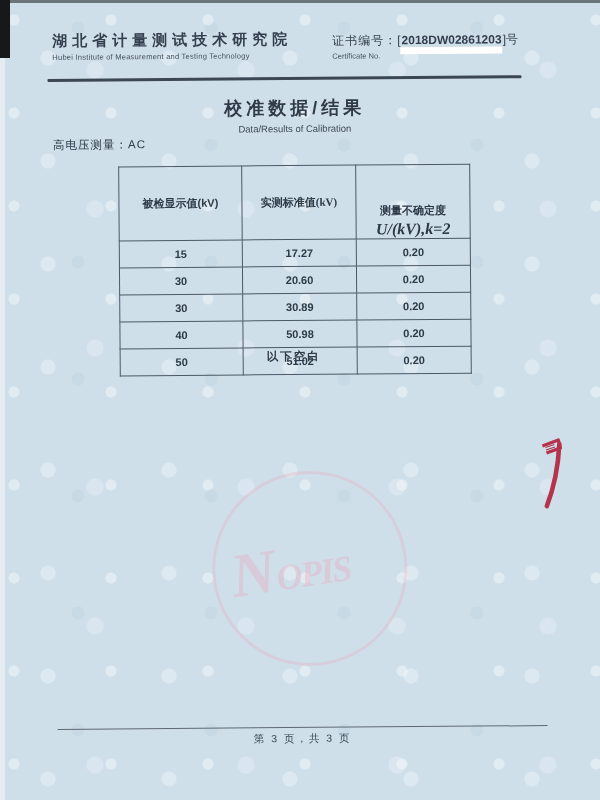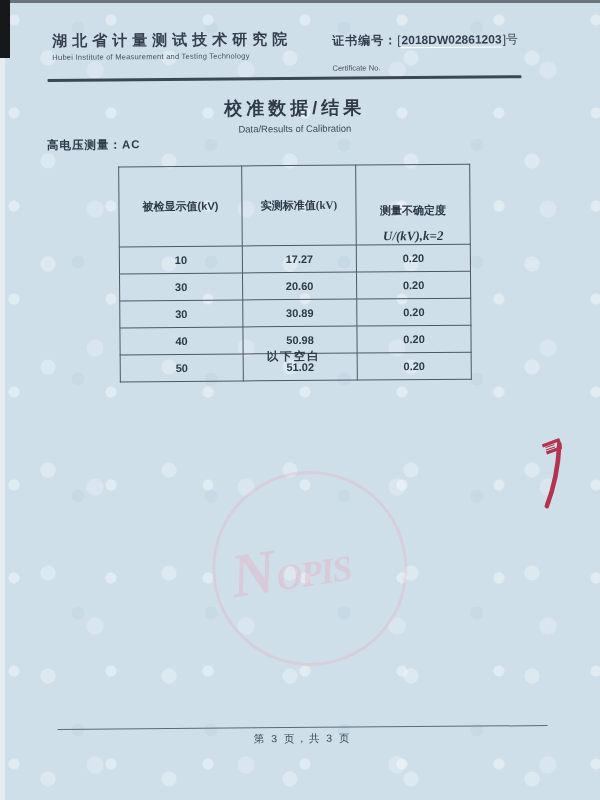--- a/index.html
+++ b/index.html
@@ -22,41 +22,41 @@
   }
   .scan-edge-top{position:absolute;left:0;top:0;width:600px;height:3px;background:#4a4f55;opacity:.75;}
   .scan-edge-left{position:absolute;left:0;top:0;width:5px;height:800px;background:#e9eff3;opacity:.8;}
   .scan-corner{position:absolute;left:0;top:0;width:10px;height:58px;background:#17181a;}
   .content{position:absolute;left:0;top:0;width:600px;height:800px;transform:rotate(-0.45deg);color:#2e3a47;}
 
   
   .inst-cn{position:absolute;left:55px;top:30px;font-size:15px;font-weight:bold;letter-spacing:5px;color:#333f4e;}
   .inst-en{position:absolute;left:55px;top:51px;font-size:7.6px;color:#46525f;letter-spacing:.2px;}
   .cert-line{position:absolute;left:335px;top:33px;font-size:12px;color:#333f4e;white-space:nowrap;}
-  .cert-label{font-weight:bold;letter-spacing:1px;}
-  .cert-no{font-weight:600;border-bottom:1px solid #ffffff;padding:0 1px;}
-  .cert-en{position:absolute;left:335px;top:64px;font-size:7.6px;color:#46525f;}
+  .cert-label{font-weight:normal;letter-spacing:1px;}
+  .cert-no{font-weight:600;border-bottom:7px solid #ffffff;padding:0 1px;}
+  .cert-en{position:absolute;left:335px;top:52px;font-size:7.6px;color:#46525f;}
   .header-rule{position:absolute;left:50px;top:77px;width:474px;height:3px;background:#3c4754;border-radius:1px;}
 
   
   .title-cn{position:absolute;left:0;top:96px;width:594px;text-align:center;font-size:18px;font-weight:bold;letter-spacing:4px;color:#2f3b49;}
   .title-en{position:absolute;left:0;top:123px;width:594px;text-align:center;font-size:9.5px;color:#3c4855;}
 
-  .section-label{position:absolute;left:49px;top:136px;font-size:11.5px;font-weight:bold;letter-spacing:1px;color:#2f3b49;}
+  .section-label{position:absolute;left:55px;top:136px;font-size:11.5px;font-weight:normal;letter-spacing:1px;color:#2f3b49;}
 
   
   .cal-table{position:absolute;left:120px;top:165px;border-collapse:collapse;}
   .cal-table td,.cal-table th{
     border:1.6px solid #4c5866;text-align:center;vertical-align:middle;
     font-size:11px;font-weight:bold;color:#2c3947;padding:0;
   }
   .cal-table th{height:38px;}
   .cal-table td{height:26px;}
   .col1{width:122px;}.col2{width:113px;font-family:Liberation Serif, serif;}.col3{width:113px;}
-  .u-line{font-family:"Liberation Serif",serif;font-style:italic;font-weight:bold;font-size:13px;display:block;margin-top:10px;}
+  .u-line{font-family:"Liberation Serif",serif;font-style:italic;font-weight:bold;font-size:16px;display:block;margin-top:2px;}
   .hdr3-l1{display:block;margin-top:38px;}
 
   .below-blank{position:absolute;left:120px;top:349px;width:348px;text-align:center;font-size:11.5px;font-weight:bold;letter-spacing:2px;color:#2f3b49;}
 
   
   .watermark{position:absolute;left:211px;top:471px;width:195px;height:195px;pointer-events:none;}
   .wm-ring{position:absolute;left:0;top:0;width:189px;height:189px;border:3px solid rgba(236,170,185,.30);border-radius:50%;}
   .wm-text{
     position:absolute;left:18px;top:58px;width:170px;
     font-family:"Liberation Serif",serif;font-style:italic;font-weight:bold;
@@ -99,21 +99,21 @@
     <tbody>
         <tr>
       <th class="col1">被检显示值(kV)</th>
       <th class="col2">实测标准值(kV)</th>
       <th class="col3">
         <span class="hdr3-l1">测量不确定度</span>
         <span class="u-line">U/(kV),k=2</span>
       </th>
     </tr>
     <tr>
-      <td>10</td>
+      <td>15</td>
       <td>17.27</td>
       <td>0.20</td>
     </tr>
     <tr>
       <td>30</td>
       <td>20.60</td>
       <td>0.20</td>
     </tr>
     <tr>
       <td>30</td>

